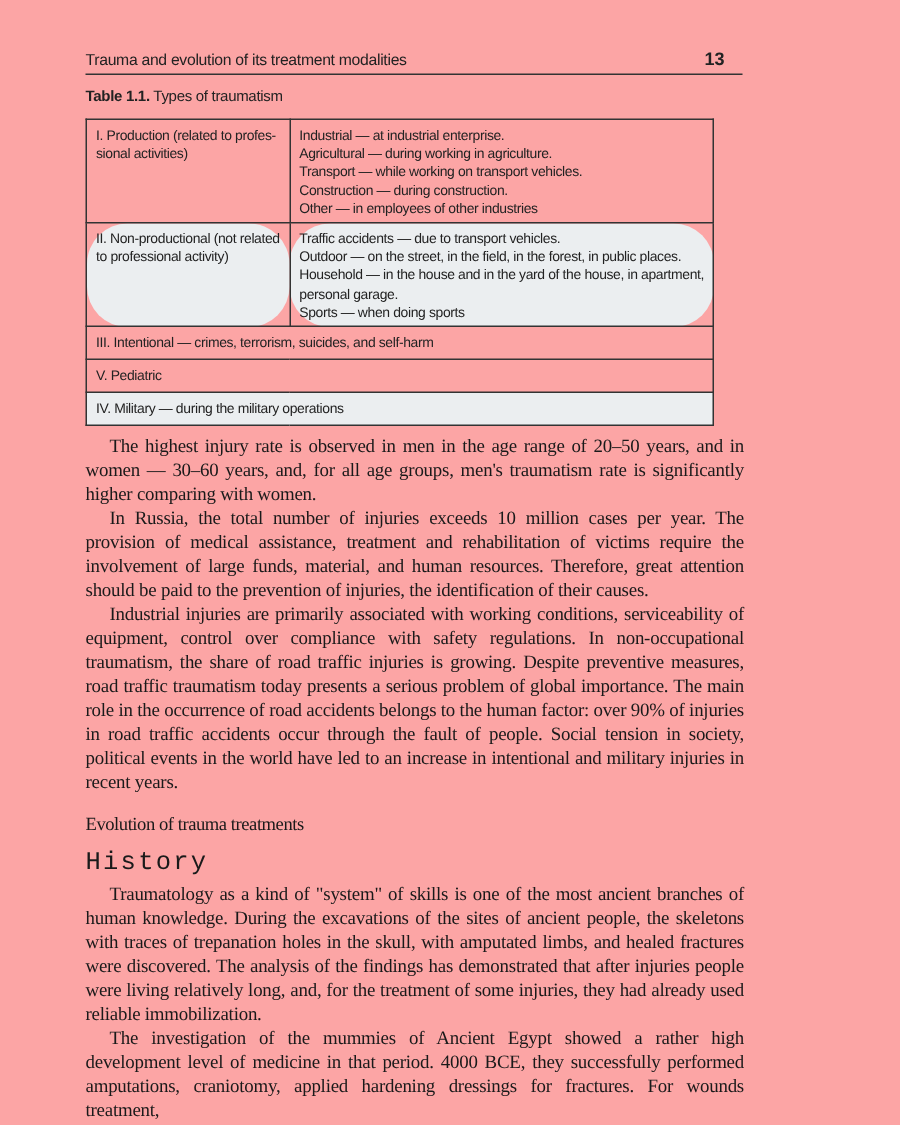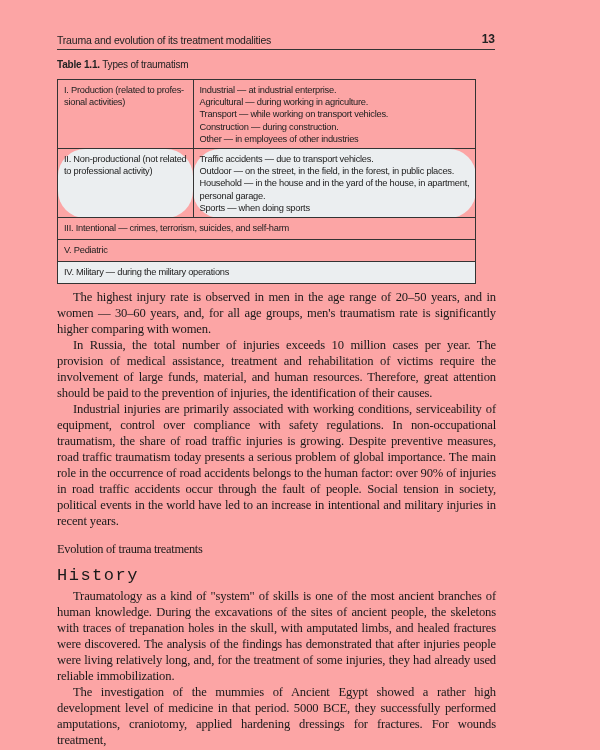--- a/index.html
+++ b/index.html
@@ -13,21 +13,21 @@
     background: #fca5a5;
   }
   .running-head {
     position: absolute; left: 57px; top: 33px; width: 438px; height: 16px;
     border-bottom: 1px solid #333;
     font-family: "Liberation Sans", sans-serif;
     font-size: 10.5px; color: #222;
     transform-origin: left top;
   }
   .running-head .title { position: absolute; left: 0; top: 1px; letter-spacing: -0.2px; }
-  .running-head .folio { position: absolute; right: 0; top: -1px; font-weight: bold; font-size: 12px; }
+  .running-head .folio { position: absolute; right: 12px; top: -1px; font-weight: bold; font-size: 12px; }
 
   .table-caption {
     position: absolute; left: 57px; top: 59px;
     font-family: "Liberation Sans", sans-serif; font-size: 10px; color: #222;
     letter-spacing: -0.2px;
   }
   .table-caption b { font-weight: bold; }
 
   table.types {
     position: absolute; left: 57px; top: 79px; width: 399px;
@@ -115,16 +115,16 @@
   </tbody>
     </table>
 
   <div class="body">
     <p>The highest injury rate is observed in men in the age range of 20–50 years, and in women — 30–60 years, and, for all age groups, men's traumatism rate is significantly higher comparing with women.</p>
     <p>In Russia, the total number of injuries exceeds 10 million cases per year. The provision of medical assistance, treatment and rehabilitation of victims require the involvement of large funds, material, and human resources. Therefore, great attention should be paid to the prevention of injuries, the identification of their causes.</p>
     <p>Industrial injuries are primarily associated with working conditions, serviceability of equipment, control over compliance with safety regulations. In non-occupational traumatism, the share of road traffic injuries is growing. Despite preventive measures, road traffic traumatism today presents a serious problem of global importance. The main role in the occurrence of road accidents belongs to the human factor: over 90% of injuries in road traffic accidents occur through the fault of people. Social tension in society, political events in the world have led to an increase in intentional and military injuries in recent years.</p>
     <h2>Evolution of trauma treatments</h2>
     <h3>History</h3>
     <p>Traumatology as a kind of "system" of skills is one of the most ancient branches of human knowledge. During the excavations of the sites of ancient people, the skeletons with traces of trepanation holes in the skull, with amputated limbs, and healed fractures were discovered. The analysis of the findings has demonstrated that after injuries people were living relatively long, and, for the treatment of some injuries, they had already used reliable immobilization.</p>
-    <p>The investigation of the mummies of Ancient Egypt showed a rather high development level of medicine in that period. 5000 BCE, they successfully performed amputations, craniotomy, applied hardening dressings for fractures. For wounds treatment,</p>
+    <p>The investigation of the mummies of Ancient Egypt showed a rather high development level of medicine in that period. 4000 BCE, they successfully performed amputations, craniotomy, applied hardening dressings for fractures. For wounds treatment,</p>
   </div>
 
 </div>
 
 </body></html>

